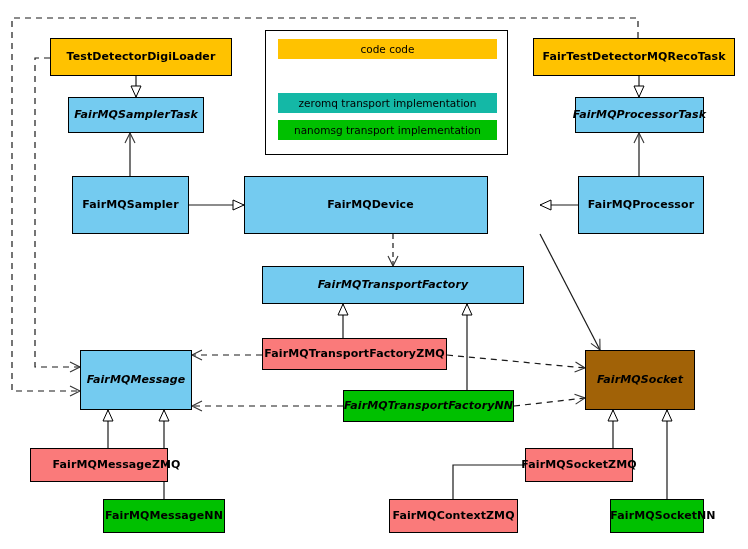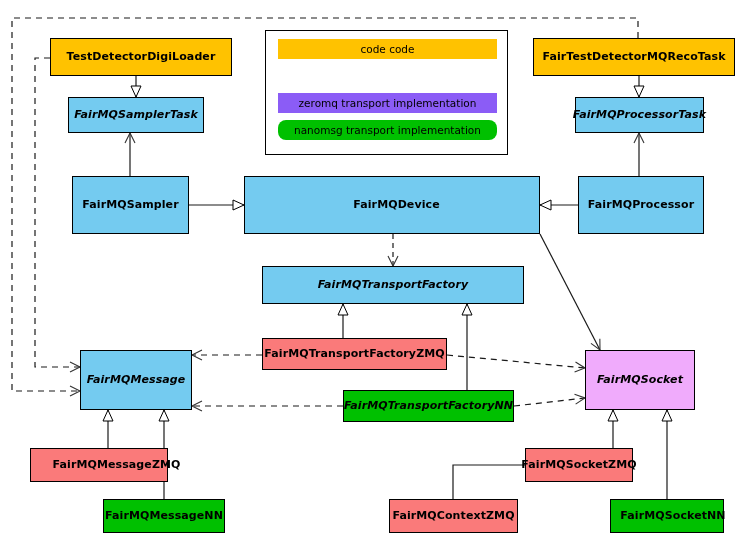--- a/index.html
+++ b/index.html
@@ -123,33 +123,33 @@
 
     </g>
   </svg>
 
   <div id="node-layer">
       <div class="node" style="left: 50px; top: 38px; width: 182px; height: 38px; background: rgb(255, 194, 0);">TestDetectorDigiLoader</div>
       <div class="node" style="left: 533px; top: 38px; width: 202px; height: 38px; background: rgb(255, 194, 0);">FairTestDetectorMQRecoTask</div>
       <div class="node abstract" style="left: 68px; top: 97px; width: 136px; height: 36px; background: rgb(116, 203, 240);">FairMQSamplerTask</div>
       <div class="node abstract" style="left: 575px; top: 97px; width: 129px; height: 36px; background: rgb(116, 203, 240);">FairMQProcessorTask</div>
       <div class="node" style="left: 72px; top: 176px; width: 117px; height: 58px; background: rgb(116, 203, 240);">FairMQSampler</div>
-      <div class="node" style="left: 244px; top: 176px; width: 296px; height: 58px; background: rgb(116, 203, 240); padding-left: 12px;">FairMQDevice</div>
+      <div class="node" style="left: 244px; top: 176px; width: 244px; height: 58px; background: rgb(116, 203, 240); padding-left: 12px;">FairMQDevice</div>
       <div class="node" style="left: 578px; top: 176px; width: 126px; height: 58px; background: rgb(116, 203, 240);">FairMQProcessor</div>
       <div class="node abstract" style="left: 262px; top: 266px; width: 262px; height: 38px; background: rgb(116, 203, 240);">FairMQTransportFactory</div>
       <div class="node" style="left: 262px; top: 338px; width: 185px; height: 32px; background: rgb(250, 122, 122);">FairMQTransportFactoryZMQ</div>
       <div class="node" style="left: 343px; top: 390px; width: 171px; height: 32px; background: rgb(0, 192, 0); font-style: italic;">FairMQTransportFactoryNN</div>
       <div class="node abstract" style="left: 80px; top: 350px; width: 112px; height: 60px; background: rgb(116, 203, 240);">FairMQMessage</div>
-      <div class="node abstract" style="left: 585px; top: 350px; width: 110px; height: 60px; background: #f0abfc;">FairMQSocket</div>
+      <div class="node abstract" style="left: 585px; top: 350px; width: 110px; height: 60px; background: #a16207;">FairMQSocket</div>
       <div class="node" style="left: 30px; top: 448px; width: 138px; height: 34px; background: rgb(250, 122, 122); padding-left: 38px;">FairMQMessageZMQ</div>
       <div class="node" style="left: 103px; top: 499px; width: 122px; height: 34px; background: rgb(0, 192, 0);">FairMQMessageNN</div>
       <div class="node" style="left: 389px; top: 499px; width: 129px; height: 34px; background: rgb(250, 122, 122);">FairMQContextZMQ</div>
       <div class="node" style="left: 525px; top: 448px; width: 108px; height: 34px; background: rgb(250, 122, 122);">FairMQSocketZMQ</div>
-      <div class="node" style="left: 610px; top: 499px; width: 114px; height: 34px; background: rgb(0, 192, 0); padding-left: 15px;">FairMQSocketNN</div>
+      <div class="node" style="left: 610px; top: 499px; width: 94px; height: 34px; background: rgb(0, 192, 0); padding-left: 15px;">FairMQSocketNN</div>
     </div>
 
   <div class="legend-box" id="legend-box" style="left:265px; top:30px; width:243px; height:125px;">
       <div class="legend-row" style="left: 12px; top: 8px; width: 219px; height: 20px; background: rgb(255, 194, 0);">code code</div>
-      <div class="legend-row" style="left: 12px; top: 62px; width: 219px; height: 20px; background: #8b5cf6;">zeromq transport implementation</div>
-      <div class="legend-row" style="left: 12px; top: 89px; width: 219px; height: 20px; background: rgb(0, 192, 0); border-radius: 8px;">nanomsg transport implementation</div>
+      <div class="legend-row" style="left: 12px; top: 62px; width: 219px; height: 20px; background: #14b8a6;">zeromq transport implementation</div>
+      <div class="legend-row" style="left: 12px; top: 89px; width: 219px; height: 20px; background: rgb(0, 192, 0);">nanomsg transport implementation</div>
     </div>
 
 </div>
 
 </body></html>

